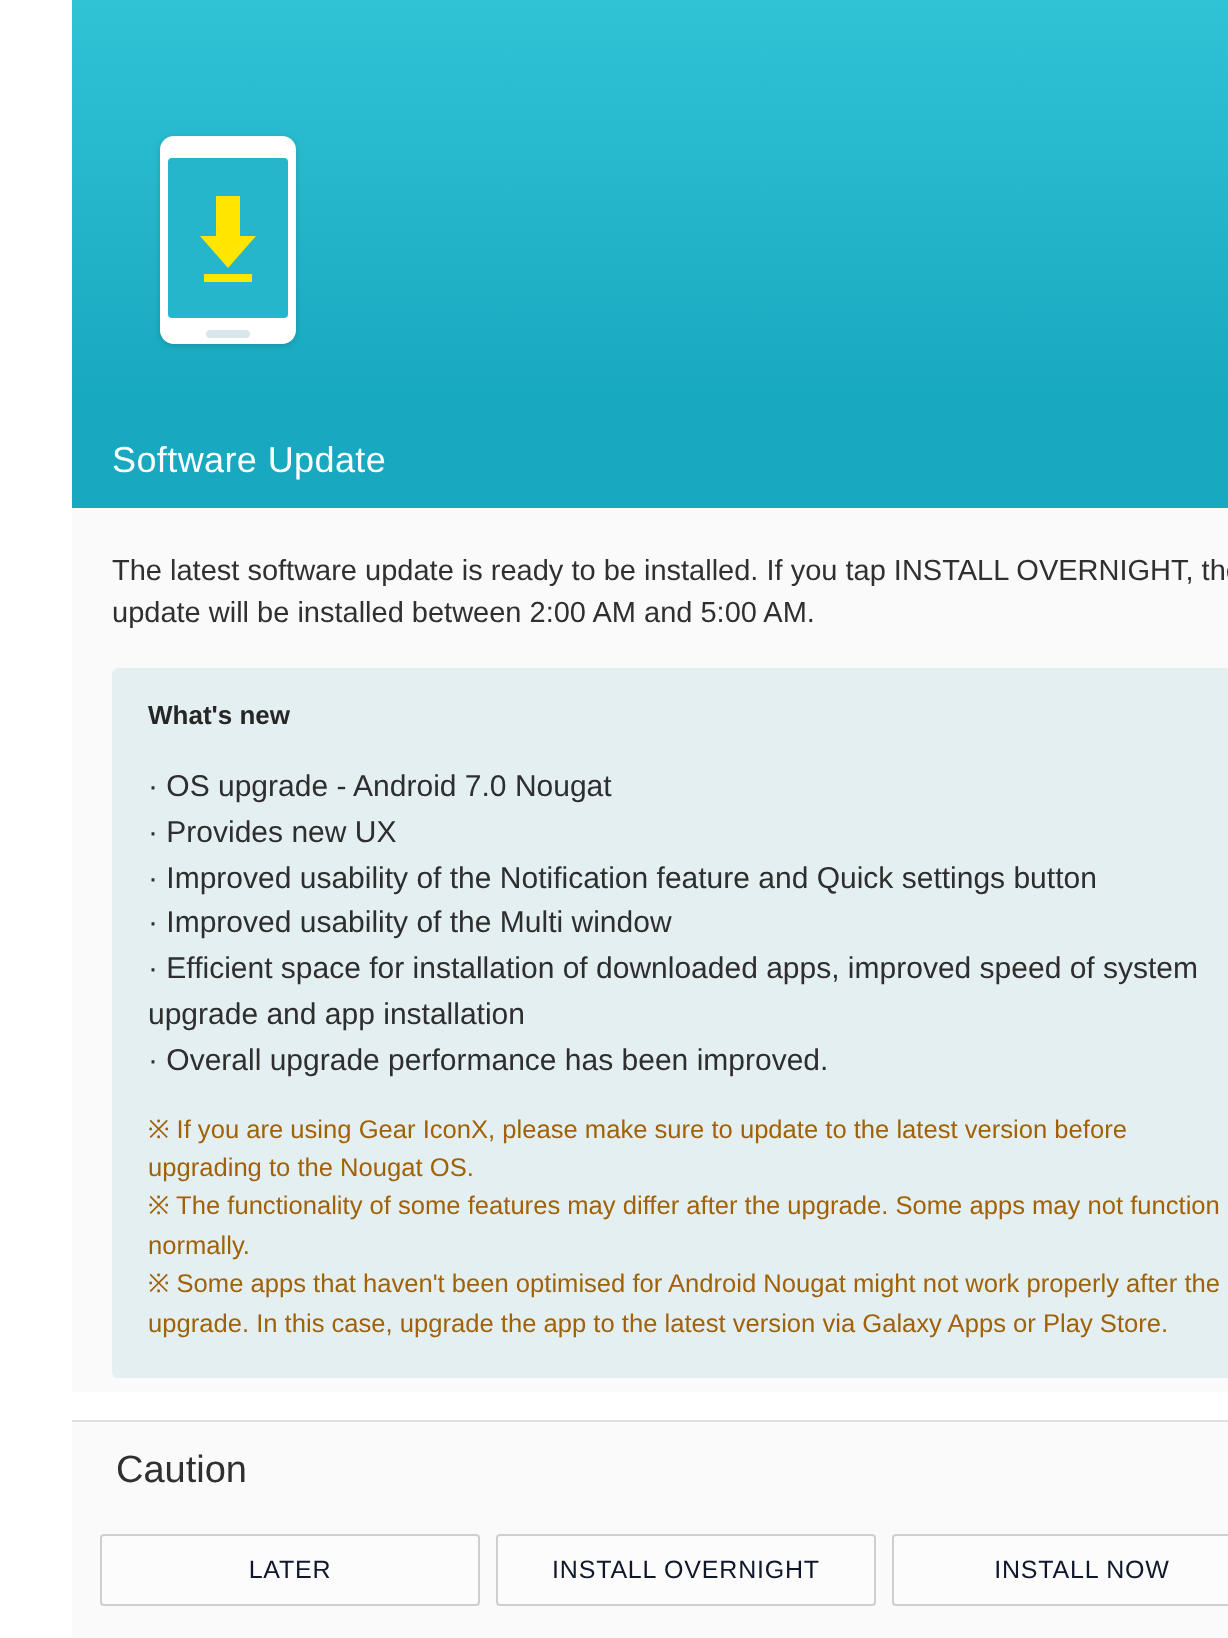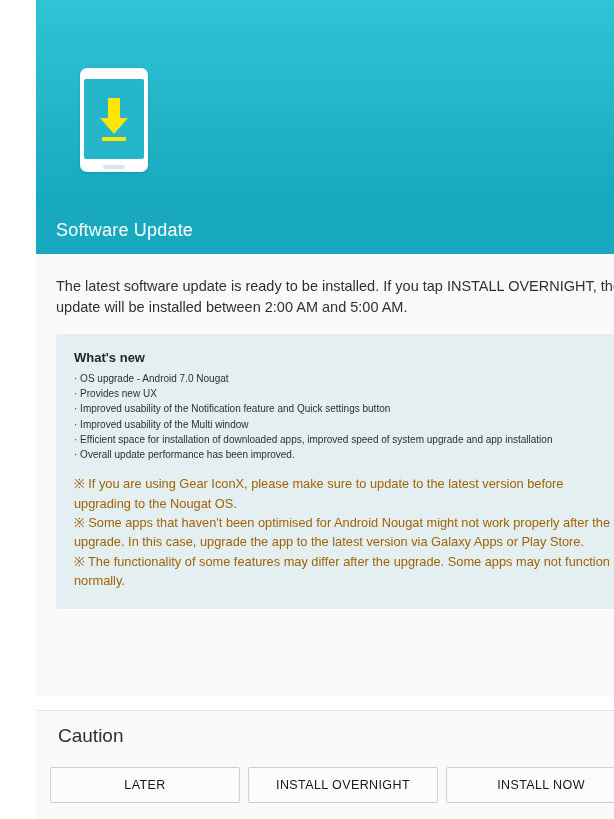--- a/index.html
+++ b/index.html
@@ -103,24 +103,24 @@
   .panel {
     margin-top: 16px;
     background: #e4eff2;
     border-radius: 3px;
     padding: 16px 18px 18px 18px;
   }
   .panel-title {
     font-size: 13px;
     font-weight: bold;
     color: #262626;
-    margin-bottom: 6px;
+    margin-bottom: 18px;
   }
   .panel-item {
-    font-size: 10px;
+    font-size: 15px;
     color: #2e2e2e;
     line-height: 1.52;
   }
   .panel-gap { height: 12px; }
   .panel-note {
     font-size: 12.8px;
     color: #a16207;
     line-height: 1.52;
   }
 
@@ -197,25 +197,25 @@
   <div class="content">
     <div class="intro">The latest software update is ready to be installed. If you tap INSTALL OVERNIGHT, the update will be installed between 2:00 AM and 5:00 AM.</div>
 
     <div class="panel">
       <div class="panel-title">What's new</div>
       <div class="panel-item">· OS upgrade - Android 7.0 Nougat</div>
       <div class="panel-item">· Provides new UX</div>
       <div class="panel-item">· Improved usability of the Notification feature and Quick settings button</div>
       <div class="panel-item">· Improved usability of the Multi window</div>
       <div class="panel-item">· Efficient space for installation of downloaded apps, improved speed of system upgrade and app installation</div>
-      <div class="panel-item">· Overall update performance has been improved.</div>
+      <div class="panel-item">· Overall upgrade performance has been improved.</div>
       <div class="panel-gap"></div>
       <div class="panel-note">※ If you are using Gear IconX, please make sure to update to the latest version before upgrading to the Nougat OS.</div>
+      <div class="panel-note">※ The functionality of some features may differ after the upgrade. Some apps may not function normally.</div>
       <div class="panel-note">※ Some apps that haven't been optimised for Android Nougat might not work properly after the upgrade. In this case, upgrade the app to the latest version via Galaxy Apps or Play Store.</div>
-      <div class="panel-note">※ The functionality of some features may differ after the upgrade. Some apps may not function normally.</div>
 
     </div>
   </div>
 
   <div class="caution-row">
     <span class="caution-label">Caution</span>
     <span class="chev">
       <svg width="18" height="12" viewBox="0 0 18 12">
         <polyline points="1,2 9,10 17,2" fill="none" stroke="#6b6b6b" stroke-width="1.6"></polyline>
       </svg>

